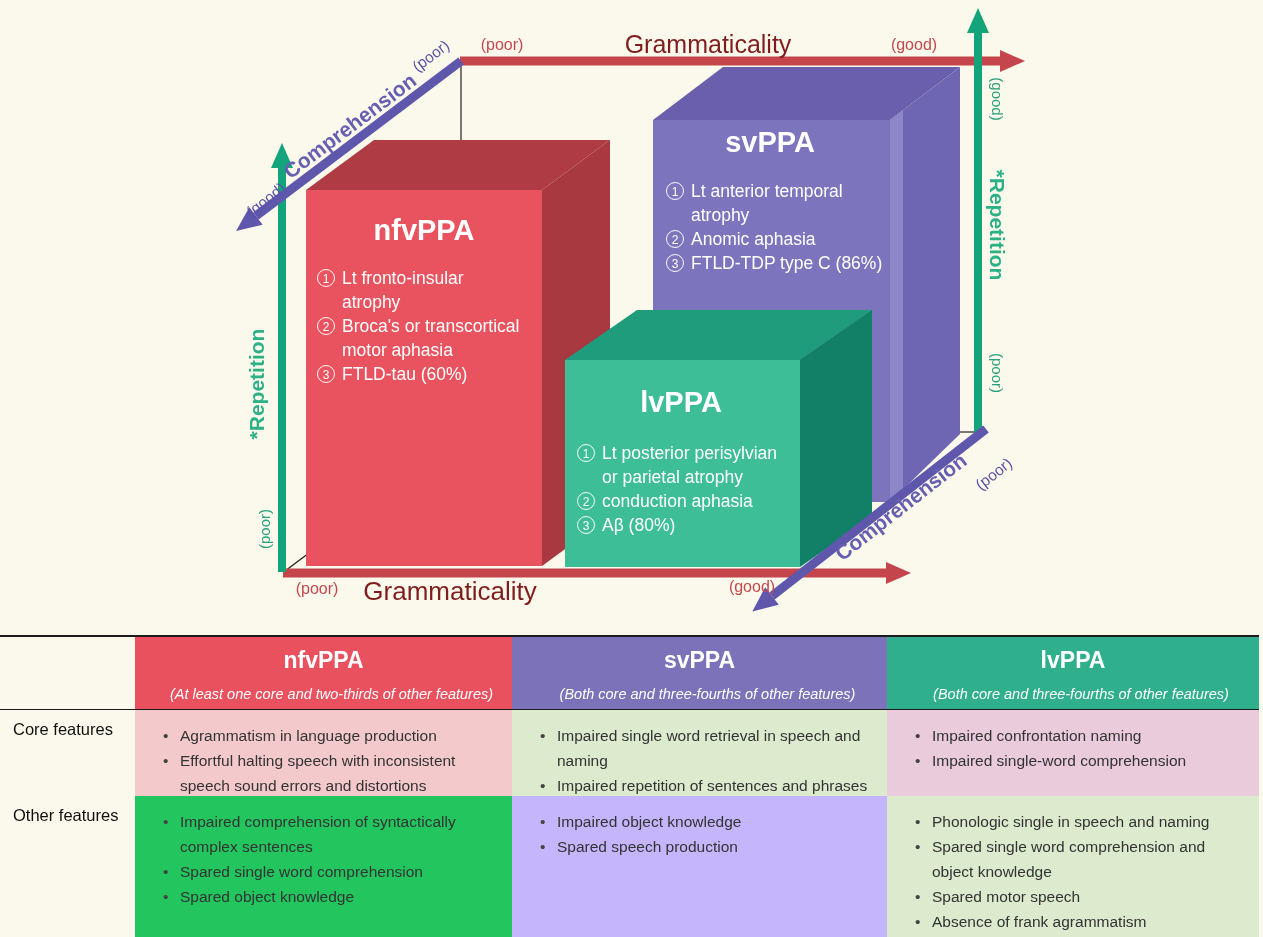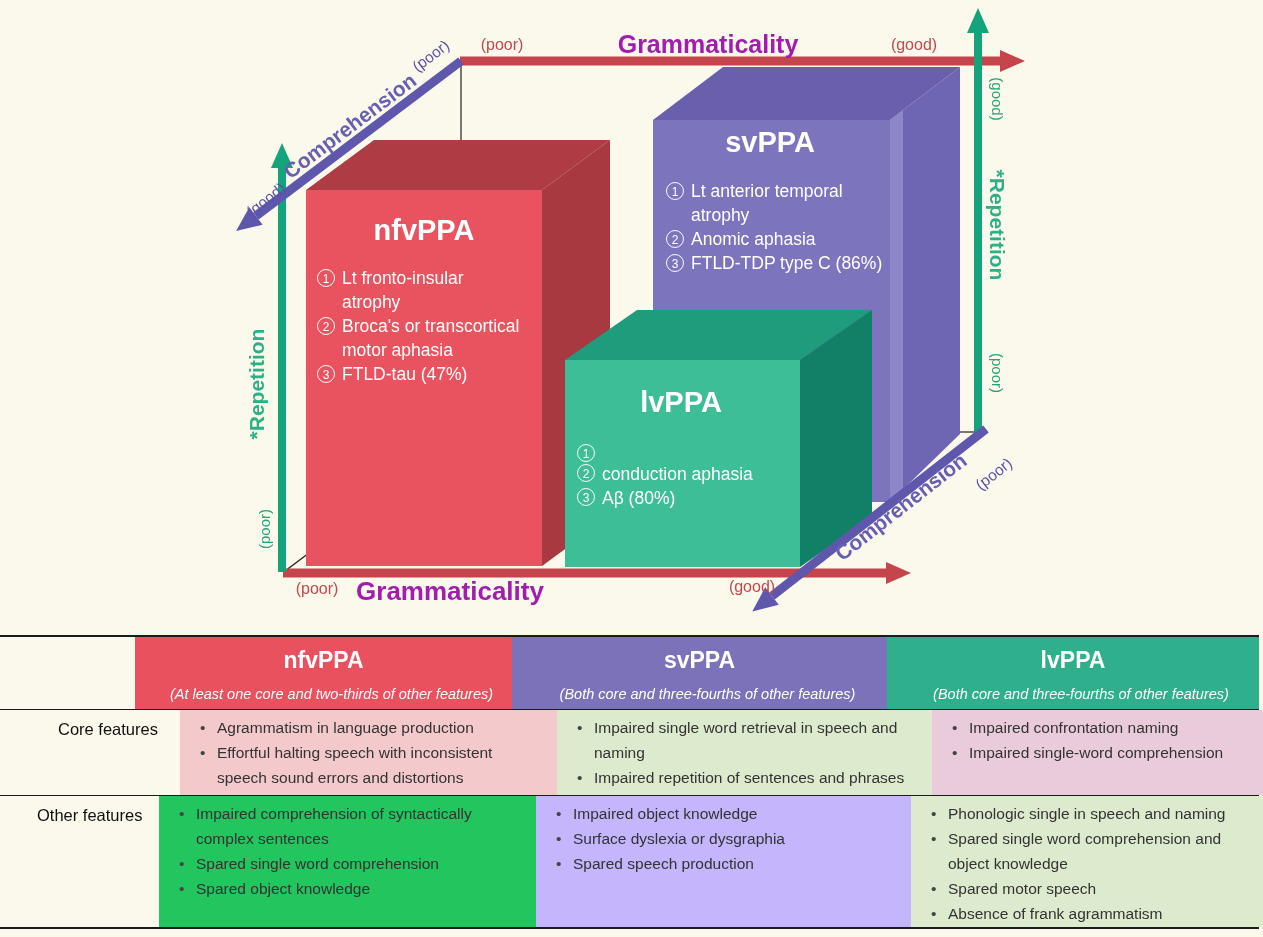--- a/index.html
+++ b/index.html
@@ -1,21 +1,21 @@
 <!DOCTYPE html>
 <html><head>
 <meta charset="utf-8">
 <style>
   html,body{margin:0;padding:0;background:#FBF9EB;}
   #canvas{position:relative;width:1263px;height:937px;background:#FBF9EB;overflow:hidden;
           font-family:"Liberation Sans", sans-serif;}
   svg{position:absolute;left:0;top:0;}
   .lbl{position:absolute;white-space:nowrap;transform:translate(-50%,-50%);}
   .red-s{color:#C4484F;font-size:16px;}
-  .red-b{color:#a21caf;font-weight:bold;}
+  .red-b{color:#7f1d1d;font-weight:normal;}
   .grn-s{color:#2AA17D;font-size:15px;}
   .grn-b{color:#2CB187;font-weight:bold;font-size:21px;}
   .pur-s{color:#5B53A5;font-size:15.5px;}
   .pur-b{color:#675FB2;font-weight:bold;font-size:21px;}
   .cube-title{position:absolute;text-align:center;color:#fff;font-weight:bold;font-size:29px;
               transform:translate(-50%,-50%);white-space:nowrap;}
   .cube-list{position:absolute;color:#fff;font-size:17.5px;line-height:24px;}
   .cube-item{display:flex;align-items:flex-start;}
   .cube-item .mk{flex:0 0 auto;width:18px;height:18px;border:1.5px solid rgba(255,255,255,.95);
       border-radius:50%;font-size:12px;line-height:18px;text-align:center;margin:2.5px 7px 0 0;
@@ -26,25 +26,25 @@
           border-bottom:2.5px solid #1b1b1b;}
   .trow{display:grid;grid-template-columns:135px 377px 375px 372px;}
   .hd{height:72px;position:relative;}
   .hd .t{position:absolute;left:0;right:0;top:10px;text-align:center;color:#fff;
          font-size:23px;font-weight:bold;}
   .hd .s{position:absolute;left:16px;right:0;bottom:7px;text-align:center;color:#fff;
          font-size:14.5px;font-style:italic;}
   .sepline{height:0;border-top:1.5px solid #1b1b1b;}
   .rowlabel{font-size:16.5px;color:#111;padding:10px 0 0 13px;background:#FBF9EB;}
   .cellbody{padding:5px 8px 0 14px;}
-  .cellbody ul{margin:0;padding:0;list-style:none;}
+  .cellbody ul{margin:8px;padding:0;list-style:none;}
   .cellbody li{position:relative;padding-left:23px;font-size:15.5px;line-height:25px;
                color:#333;white-space:pre-line;}
   .cellbody li::before{content:"\2022";position:absolute;left:6px;top:0;color:#444;}
-  .core-h{height:85px;padding-left:45px;} .other-h{height:131px;padding-left:24px;}
+  .core-h{height:85px;} .other-h{height:131px;}
 </style>
 </head>
 <body>
 
 <div id="canvas">
 
   <svg width="1263" height="632" viewBox="0 0 1263 632">
     <defs>
       <marker id="ah-red" markerUnits="userSpaceOnUse" markerWidth="30" markerHeight="26" refX="3" refY="13" orient="auto">
         <path d="M3,2 L28,13 L3,24 Z" fill="#C4454B"></path>
@@ -111,21 +111,21 @@
       <span class="tx">Lt fronto-insular
 atrophy</span>
     </div>
     <div class="cube-item">
       <span class="mk">2</span>
       <span class="tx">Broca's or transcortical
 motor aphasia</span>
     </div>
     <div class="cube-item">
       <span class="mk">3</span>
-      <span class="tx">FTLD-tau (47%)</span>
+      <span class="tx">FTLD-tau (60%)</span>
     </div>
   </div>
 
   <div class="cube-title" style="left:770px;top:142px;">svPPA</div>
   <div class="cube-list" style="left:666px;top:179px;width:222px;">
     <div class="cube-item">
       <span class="mk">1</span>
       <span class="tx">Lt anterior temporal
 atrophy</span>
     </div>
@@ -136,20 +136,22 @@
     <div class="cube-item">
       <span class="mk">3</span>
       <span class="tx">FTLD-TDP type C (86%)</span>
     </div>
   </div>
 
   <div class="cube-title" style="left:681px;top:402px;">lvPPA</div>
   <div class="cube-list" style="left:577px;top:441px;width:218px;">
     <div class="cube-item">
       <span class="mk">1</span>
+      <span class="tx">Lt posterior perisylvian
+or parietal atrophy</span>
     </div>
     <div class="cube-item">
       <span class="mk">2</span>
       <span class="tx">conduction aphasia</span>
     </div>
     <div class="cube-item">
       <span class="mk">3</span>
       <span class="tx">Aβ (80%)</span>
     </div>
   </div>
@@ -204,21 +206,20 @@
         <ul>
           <li>Impaired comprehension of syntactically
 complex sentences</li>
           <li>Spared single word comprehension</li>
           <li>Spared object knowledge</li>
         </ul>
       </div>
       <div class="cellbody" style="background:#c4b5fd;">
         <ul>
           <li>Impaired object knowledge</li>
-          <li>Surface dyslexia or dysgraphia</li>
           <li>Spared speech production</li>
         </ul>
       </div>
       <div class="cellbody" style="background:#DCEACE;">
         <ul>
           <li>Phonologic single in speech and naming</li>
           <li>Spared single word comprehension and
 object knowledge</li>
           <li>Spared motor speech</li>
           <li>Absence of frank agrammatism</li>

